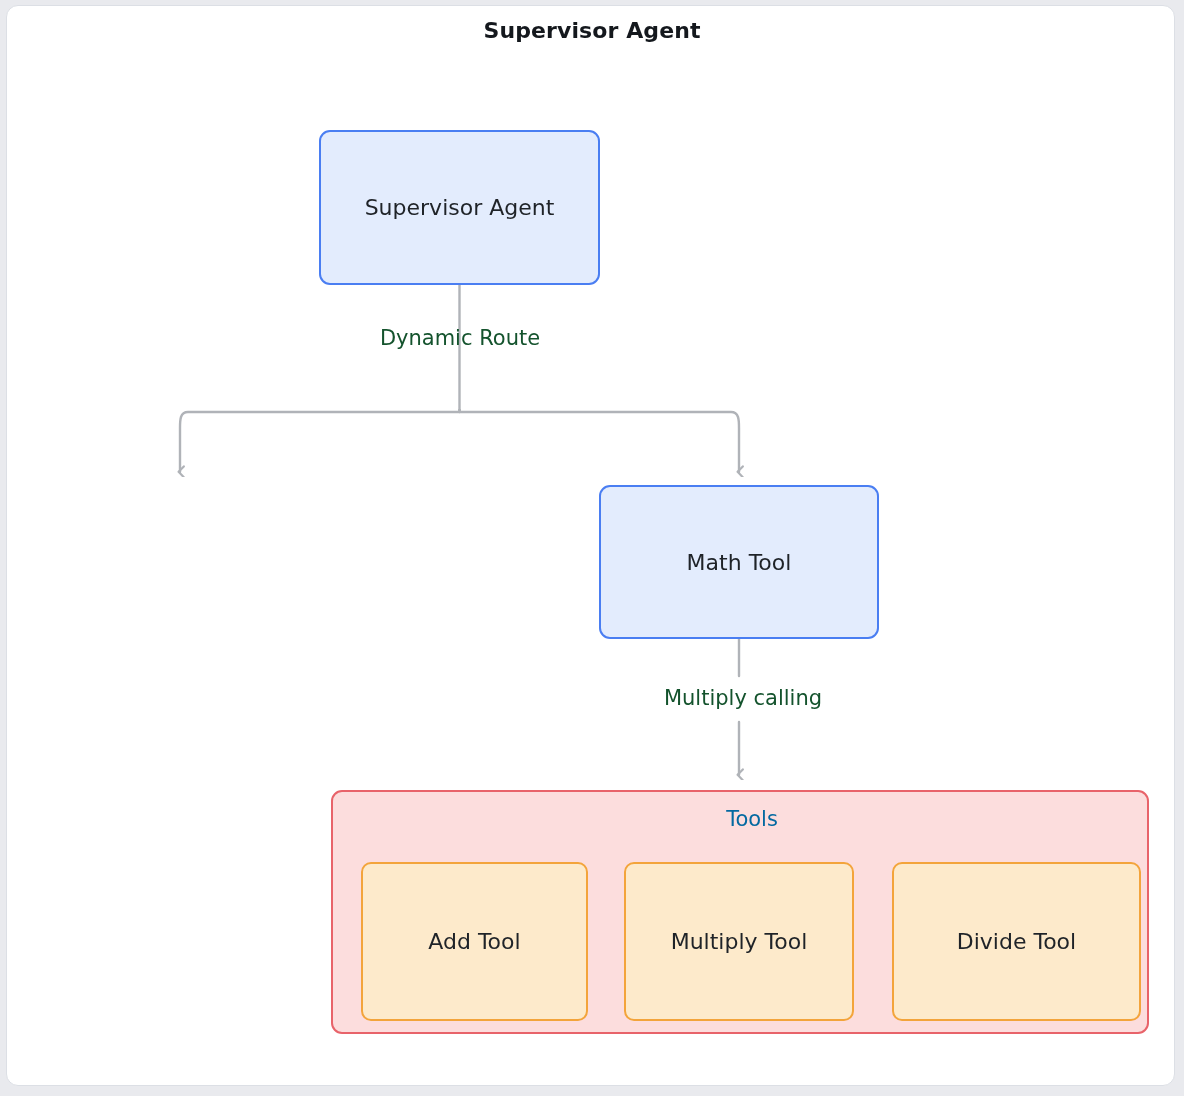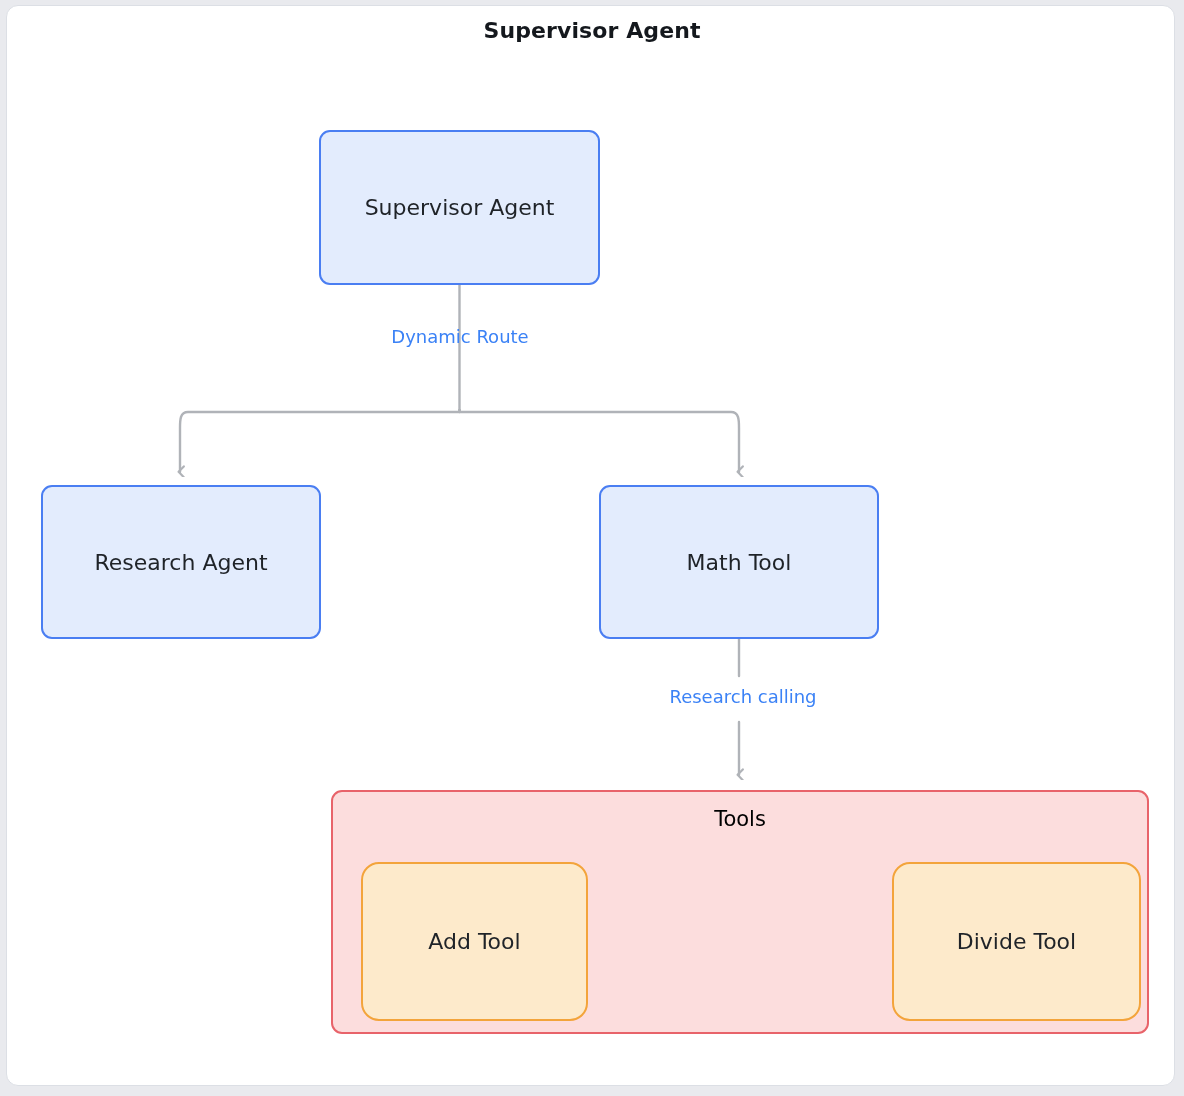--- a/index.html
+++ b/index.html
@@ -67,43 +67,43 @@
   }
   .node-agent {
     background: #e3ecfd;
     border: 2.5px solid #4a7ef2;
     border-radius: 11px;
     font-size: 22px;
   }
   .node-tool {
     background: #fdeacb;
     border: 2.5px solid #f3a43b;
-    border-radius: 18px;
+    border-radius: 10px;
     font-size: 22px;
   }
   .cluster-tools {
     position: absolute;
     box-sizing: border-box;
     background: #fcdddd;
     border: 2.5px solid #e8636a;
     border-radius: 11px;
   }
   .cluster-tools-label {
     position: absolute;
-    left: 0;
+    left: 12px;
     width: 100%;
     top: 15px;
     text-align: center;
     font-size: 21px;
-    color: #000000;
+    color: #0369a1;
   }
   .edge-label {
     position: absolute;
-    font-size: 18px;
-    color: #3b82f6;
+    font-size: 21px;
+    color: #14532d;
     white-space: nowrap;
     text-align: center;
   }
   .edge-label.masked {
     background: #ffffff;
     padding: 0 4px;
   }
 </style>
 </head>
 <body>
@@ -130,40 +130,40 @@
 
     <path d="M 459.5 410 L 459.5 412 C 459.5 412 459.5 412 467 412
              L 731 412 C 739 412 739 420 739 428 L 739 472" fill="none" stroke="#b0b3b8" stroke-width="2.4" stroke-linecap="round" stroke-linejoin="round" marker-end="url(#arrow)"></path>
 
     <path d="M 739 639 L 739 676" fill="none" stroke="#b0b3b8" stroke-width="2.4" stroke-linecap="round"></path>
     <path d="M 739 722 L 739 775" fill="none" stroke="#b0b3b8" stroke-width="2.4" stroke-linecap="round" marker-end="url(#arrow)"></path>
   </svg>
 
   <div class="edge-label" style="left: 340px; top: 326px; width: 240px;">Dynamic Route</div>
 
-  <div class="edge-label masked" style="left: 620px; top: 686px; width: 238px;">Research calling</div>
+  <div class="edge-label masked" style="left: 620px; top: 686px; width: 238px;">Multiply calling</div>
 
   <div class="node node-agent" style="left: 319px; top: 130px; width: 281px; height: 155px;">
     <span>Supervisor Agent</span>
   </div>
 
-  <div class="node node-agent" style="left: 41px; top: 485px; width: 280px; height: 154px;">
-    <span>Research Agent</span>
-  </div>
 
   <div class="node node-agent" style="left: 599px; top: 485px; width: 280px; height: 154px;">
     <span>Math Tool</span>
   </div>
 
   <div class="cluster-tools" style="left: 331px; top: 790px; width: 818px; height: 244px;">
     <div class="cluster-tools-label">Tools</div>
   </div>
 
   <div class="node node-tool" style="left: 361px; top: 862px; width: 227px; height: 159px;">
     <span>Add Tool</span>
   </div>
 
+  <div class="node node-tool" style="left: 624px; top: 862px; width: 230px; height: 159px;">
+    <span>Multiply Tool</span>
+  </div>
 
   <div class="node node-tool" style="left: 892px; top: 862px; width: 249px; height: 159px;">
     <span>Divide Tool</span>
   </div>
 
 </div>
 
 </body></html>

